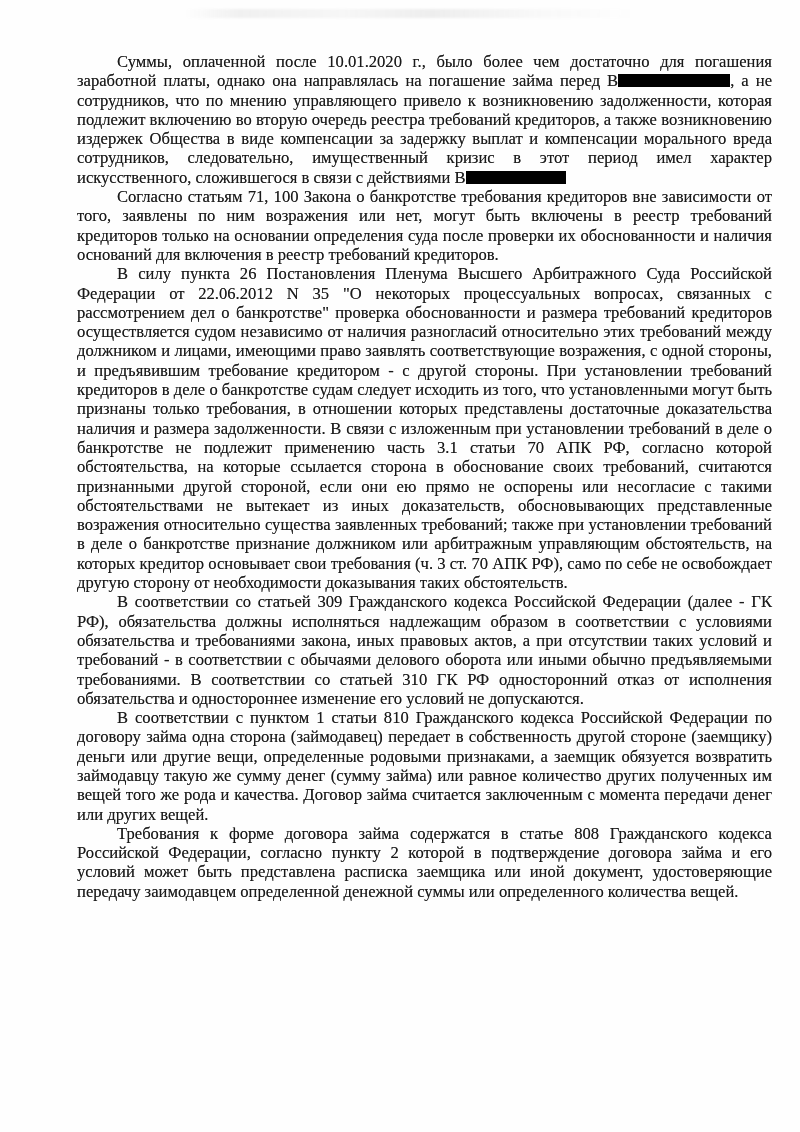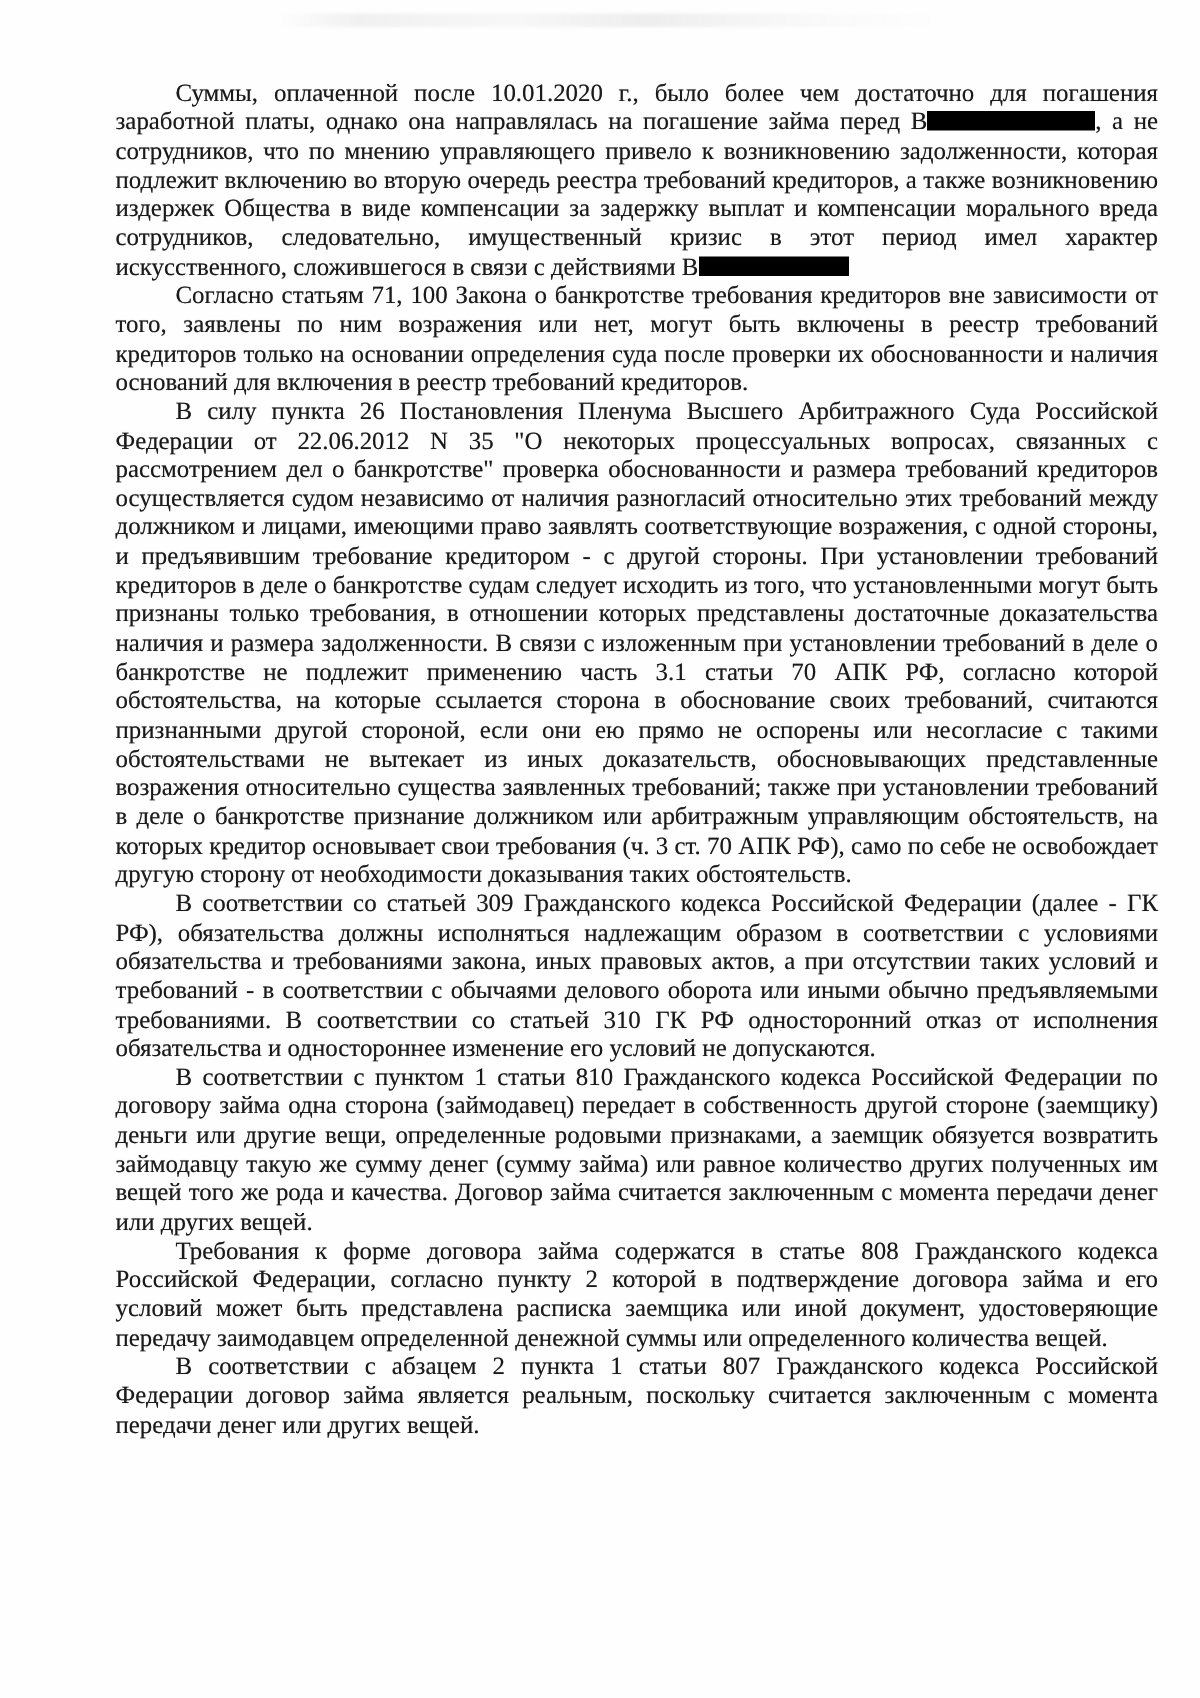--- a/index.html
+++ b/index.html
@@ -71,16 +71,15 @@
 
     <p><span>В силу пункта 26 Постановления Пленума Высшего Арбитражного Суда Российской Федерации от 22.06.2012 N 35 "О некоторых процессуальных вопросах, связанных с рассмотрением дел о банкротстве" проверка обоснованности и размера требований кредиторов осуществляется судом независимо от наличия разногласий относительно этих требований между должником и лицами, имеющими право заявлять соответствующие возражения, с одной стороны, и предъявившим требование кредитором - с другой стороны. При установлении требований кредиторов в деле о банкротстве судам следует исходить из того, что установленными могут быть признаны только требования, в отношении которых представлены достаточные доказательства наличия и размера задолженности. В связи с изложенным при установлении требований в деле о банкротстве не подлежит применению часть 3.1 статьи 70 АПК РФ, согласно которой обстоятельства, на которые ссылается сторона в обоснование своих требований, считаются признанными другой стороной, если они ею прямо не оспорены или несогласие с такими обстоятельствами не вытекает из иных доказательств, обосновывающих представленные возражения относительно существа заявленных требований; также при установлении требований в деле о банкротстве признание должником или арбитражным управляющим обстоятельств, на которых кредитор основывает свои требования (ч. 3 ст. 70 АПК РФ), само по себе не освобождает другую сторону от необходимости доказывания таких обстоятельств.</span></p>
 
     <p><span>В соответствии со статьей 309 Гражданского кодекса Российской Федерации (далее - ГК РФ), обязательства должны исполняться надлежащим образом в соответствии с условиями обязательства и требованиями закона, иных правовых актов, а при отсутствии таких условий и требований - в соответствии с обычаями делового оборота или иными обычно предъявляемыми требованиями. В соответствии со статьей 310 ГК РФ односторонний отказ от исполнения обязательства и одностороннее изменение его условий не допускаются.</span></p>
 
     <p><span>В соответствии с пунктом 1 статьи 810 Гражданского кодекса Российской Федерации по договору займа одна сторона (займодавец) передает в собственность другой стороне (заемщику) деньги или другие вещи, определенные родовыми признаками, а заемщик обязуется возвратить займодавцу такую же сумму денег (сумму займа) или равное количество других полученных им вещей того же рода и качества. Договор займа считается заключенным с момента передачи денег или других вещей.</span></p>
 
 
     <p><span>Требования к форме договора займа содержатся в статье 808 Гражданского кодекса Российской Федерации, согласно пункту 2 которой в подтверждение договора займа и его условий может быть представлена расписка заемщика или иной документ, удостоверяющие передачу заимодавцем определенной денежной суммы или определенного количества вещей.</span></p>
 
-    <p><span>В соответствии с абзацем 2 пункта 1 статьи 807 Гражданского кодекса Российской Федерации договор займа является реальным, поскольку считается заключенным с момента передачи денег или других вещей.</span></p>
 
   </div>
 </div>
 
 </body></html>

